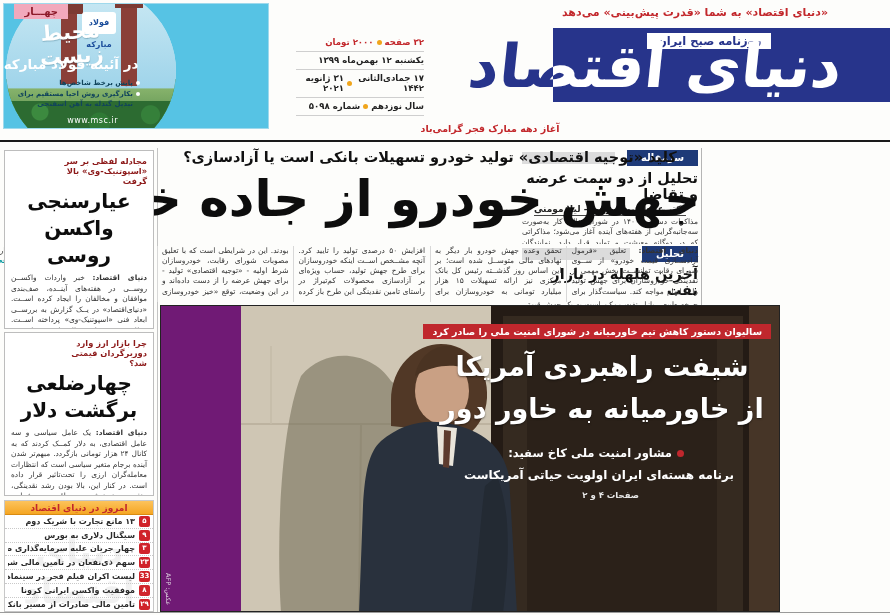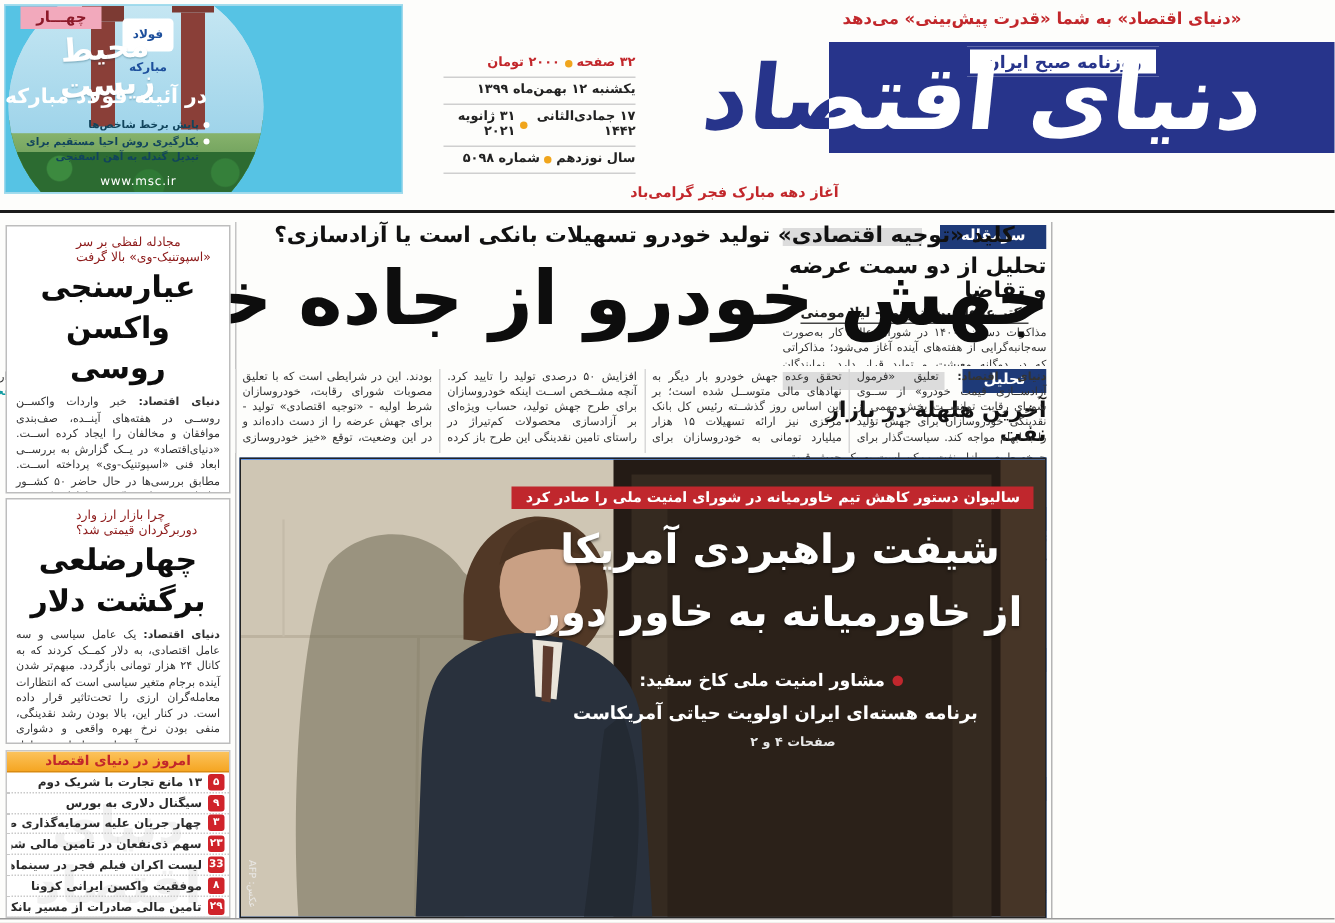--- a/index.html
+++ b/index.html
@@ -59,33 +59,33 @@
   .sec-body{font-size:7.5px;line-height:1.38;text-align:justify;color:#333;}
   .pref{color:#0b9aa0;font-weight:bold;}
 
   
   .kicker{left:162px;width:536px;top:149px;text-align:center;font-size:14.5px;font-weight:bold;color:#111;}
   .mainhead{left:160px;width:540px;top:163px;text-align:center;font-size:50px;font-weight:bold;letter-spacing:-1px;color:#0d0d0d;line-height:1.45;white-space:nowrap;}
   .lede{left:162px;width:536px;top:246px;height:56px;font-size:7.5px;line-height:1.35;text-align:justify;color:#333;column-count:4;column-gap:10px;column-fill:auto;column-rule:1px solid #d8d8d8;}
   .lead-in{font-weight:bold;}
 
   
-  .photo{left:160px;width:538px;top:305px;height:307px;border:1px solid #222;overflow:hidden;background:#3b82f6;}
+  .photo{left:160px;width:620px;top:305px;height:307px;border:1px solid #222;overflow:hidden;background:#701a75;}
   .photo svg{position:absolute;inset:0;}
   .ph-strip{position:absolute;right:8px;top:18px;background:#c0272d;color:#fff;font-size:9.5px;font-weight:bold;padding:2px 9px;}
   .ph-head{position:absolute;right:12px;top:40px;width:330px;text-align:center;color:#fff;font-size:27px;font-weight:bold;line-height:1.55;text-shadow:0 1px 2px rgba(0,0,0,.5);}
   .ph-sub1{position:absolute;right:95px;top:140px;color:#fff;font-size:11.5px;font-weight:bold;display:flex;align-items:center;gap:5px;}
   .rdot{width:7px;height:7px;border-radius:50%;background:#c0272d;display:inline-block;}
   .ph-sub2{position:absolute;right:40px;top:162px;width:280px;text-align:center;color:#fff;font-size:12px;font-weight:bold;}
   .ph-pages{position:absolute;right:140px;top:184px;color:#e8e8e8;font-size:8.5px;font-weight:bold;}
   .credit{position:absolute;left:3px;bottom:6px;color:#eee;font-size:6.5px;writing-mode:vertical-rl;opacity:.85;}
 
   
   .lbox{left:4px;width:150px;border:1px solid #bdbdbd;background:#fff;padding:5px 6px;overflow:hidden;}
-  .lkicker{text-align:left;color:#8d1a1a;font-size:8.3px;font-weight:normal;margin-bottom:2px;margin-left:40px;}
+  .lkicker{text-align:right;color:#8d1a1a;font-size:8.3px;font-weight:bold;margin-bottom:2px;margin-left:40px;}
   .lhead{text-align:center;font-size:20px;font-weight:bold;color:#0d0d0d;line-height:1.35;margin:2px 0 4px;}
   .lbody{font-size:7.4px;line-height:1.42;text-align:justify;color:#333;}
 
   
   .today{left:4px;top:500px;width:150px;height:112px;border:1px solid #c7c7c7;background:#fff;overflow:hidden;}
   .today-head{height:14px;line-height:14px;background:linear-gradient(#fcc35c,#f5a623);border-bottom:1px solid #d98b12;color:#c2272b;font-weight:bold;font-size:9px;text-align:center;}
   .watermark{position:absolute;left:0;right:0;top:30px;text-align:center;font-size:34px;font-weight:bold;color:rgba(60,60,60,.07);pointer-events:none;}
   .trow{display:flex;align-items:center;gap:4px;height:13.8px;border-bottom:1px dotted #c9c9c9;padding:0 3px;position:relative;}
   .badge{width:11px;height:11px;background:#d0232a;color:#fff;font-size:7px;font-weight:bold;text-align:center;line-height:11px;border-radius:2px;flex:0 0 auto;}
   .ttext{font-size:8px;font-weight:bold;color:#2b2b2b;white-space:nowrap;overflow:hidden;}

